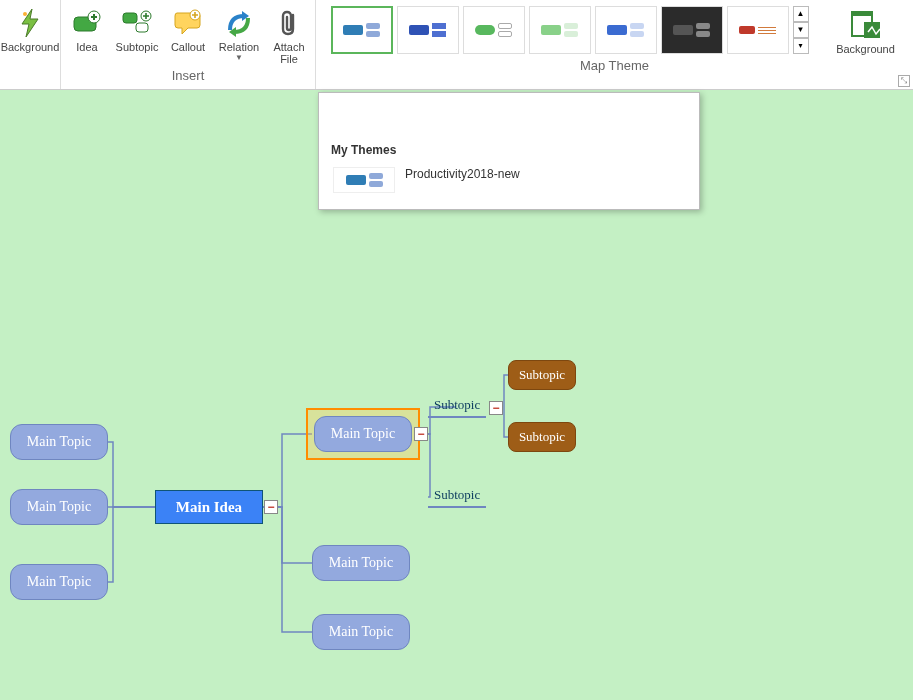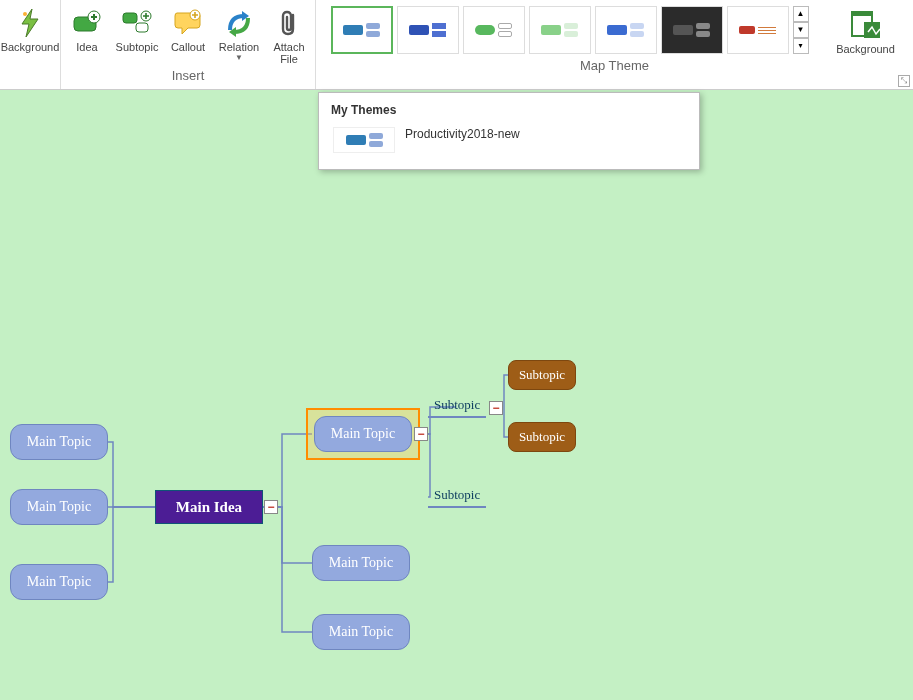--- a/index.html
+++ b/index.html
@@ -19,32 +19,32 @@
   
   .theme-gallery { display: flex; align-items: flex-start; padding: 4px 4px 0 4px; gap: 4px; }
   .theme-thumbs { display: flex; gap: 4px; }
   .theme-thumb { width: 62px; height: 48px; border: 1px solid #ddd; background: #fff; display: flex; align-items: center; justify-content: center; cursor: pointer; position: relative; overflow: hidden; }
   .theme-thumb.selected { border: 2px solid #5bb65b; }
   .theme-spin { display: flex; flex-direction: column; }
   .theme-spin button { width: 16px; height: 16px; border: 1px solid #bbb; background: #fff; font-size: 8px; line-height: 12px; cursor: pointer; padding: 0; }
 
   
   .themes-popup { position: absolute; left: 318px; top: 92px; width: 382px; background: #fff; border: 1px solid #bbb; box-shadow: 2px 2px 6px rgba(0,0,0,0.25); z-index: 50; padding: 10px 12px 14px 12px; }
-  .themes-popup h4 { font-size: 12px; font-weight: bold; color: #333; margin-bottom: 8px; }
+  .themes-popup h4 { font-size: 12px; font-weight: bold; color: #333; margin-bottom: 8px; margin-top: 40px; }
   .themes-popup .entry { display: flex; align-items: flex-start; gap: 10px; padding: 2px; cursor: pointer; }
   .themes-popup .entry .mini { width: 62px; height: 26px; border: 1px solid #eee; display: flex; align-items: center; justify-content: center; }
   .themes-popup .entry .name { font-size: 12px; color: #333; }
 
   
   .canvas { position: absolute; left: 0; top: 90px; width: 913px; height: 610px; background: #c4f0c4; overflow: hidden; }
   svg.connectors { position: absolute; left: 0; top: 0; width: 913px; height: 610px; pointer-events: none; }
 
   
   .node { position: absolute; display: flex; align-items: center; justify-content: center; font-family: Georgia, 'Times New Roman', serif; cursor: pointer; }
-  .node.central { width: 108px; height: 34px; background: #4c1d95; color: #fff; font-weight: bold; font-size: 15px; border: 1px solid #0f5476; }
+  .node.central { width: 108px; height: 34px; background: #3b82f6; color: #fff; font-weight: bold; font-size: 15px; border: 1px solid #0f5476; }
   .node.main { width: 98px; height: 36px; background: #93a9de; color: #fff; border: 1px solid #6f86c0; border-radius: 12px; font-size: 14px; }
   .selection-box { position: absolute; border: 2px solid #ff8c00; background: rgba(255,200,80,0.35); }
   .node.sub-plain { font-size: 13px; color: #0b3a5e; border-bottom: 2px solid #6f86c0; padding: 0 6px 2px 6px; height: 22px; }
   .node.sub-brown { width: 68px; height: 30px; background: #9e5d17; color: #fff; border-radius: 8px; border: 1px solid #7d470f; font-size: 13px; }
   .collapse-btn { position: absolute; width: 14px; height: 14px; background: #fff; border: 1px solid #888; display: flex; align-items: center; justify-content: center; font-size: 12px; line-height: 10px; color: #c0392b; cursor: pointer; font-weight: bold; }
 
   
   .tmini-root { width: 20px; height: 10px; border-radius: 2px; }
   .tmini-child { width: 14px; height: 6px; border-radius: 2px; }
   .tmini-wrap { display:flex; align-items:center; gap:3px; }

